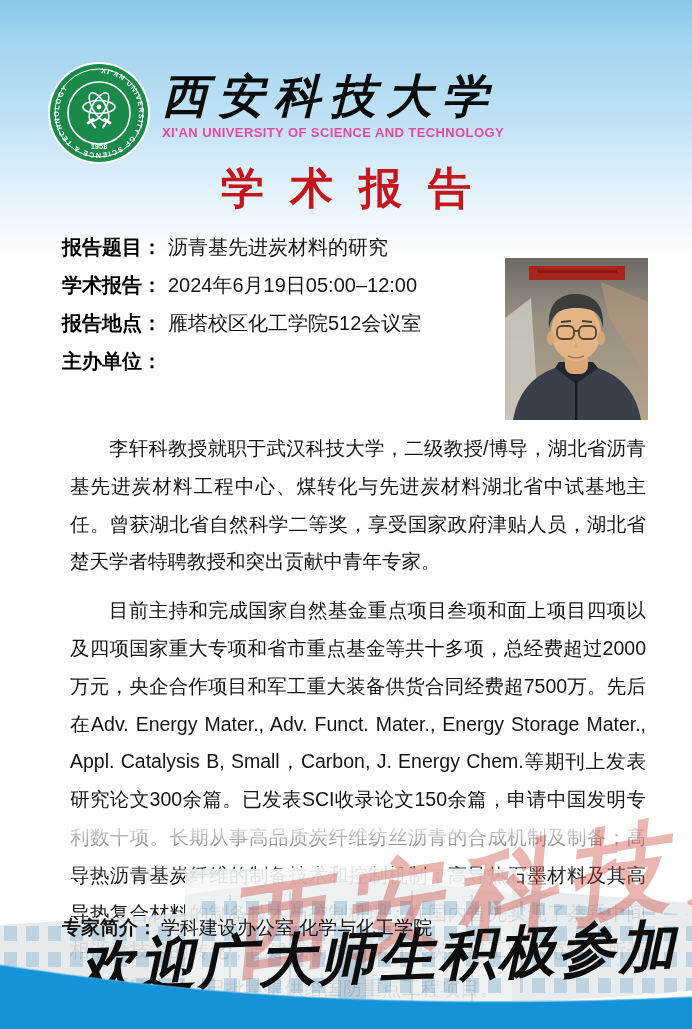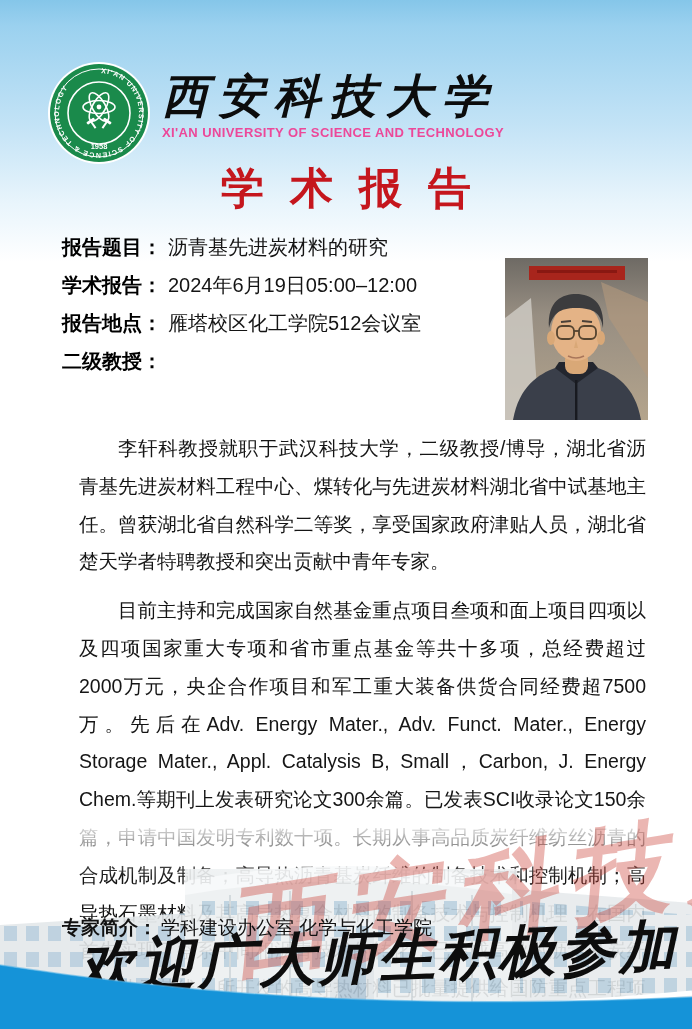--- a/index.html
+++ b/index.html
@@ -34,21 +34,21 @@
   .info-row{margin-bottom:16px; font-size:20px; line-height:22px; white-space:nowrap;}
   .info-row .lbl{font-weight:bold; color:#000;}
   .info-row .val{font-weight:normal; color:#141414; margin-left:6px;}
   
   .photo{position:absolute; left:505px; top:258px; width:143px; height:162px; overflow:hidden;}
   
   .bio{
     position:absolute; left:62px; top:430px; width:584px;
     font-size:19.5px; line-height:37.8px; text-align:justify; color:#151515;
   }
-  .bio p{margin:0 0 11px 17px; text-indent:2em;}
+  .bio p{margin:0 0 11px 8px; text-indent:2em;}
   
   .organizer{
     position:absolute; left:62px; top:917px; font-size:19px; line-height:22px; white-space:nowrap; z-index:4;
   }
   .organizer .lbl{font-weight:bold;}
   .organizer .val{margin-left:4px;}
   
   .building{position:absolute; left:0; bottom:0; width:692px; height:212px; z-index:1;}
   
   .watermark{
@@ -115,21 +115,21 @@
     <div class="info-row">
       <span class="lbl">报告题目：</span><span class="val">沥青基先进炭材料的研究</span>
     </div>
     <div class="info-row">
       <span class="lbl">学术报告：</span><span class="val">2024年6月19日05:00–12:00</span>
     </div>
     <div class="info-row">
       <span class="lbl">报告地点：</span><span class="val">雁塔校区化工学院512会议室</span>
     </div>
     <div class="info-row">
-      <span class="lbl">二级教授：</span>
+      <span class="lbl">主办单位：</span>
     </div>
   </div>
 
   <div class="photo">
     <svg width="143" height="162" viewBox="0 0 143 162">
       <defs>
         <linearGradient id="pbg" x1="0" y1="0" x2="0" y2="1">
           <stop offset="0" stop-color="#6e6a64"></stop>
           <stop offset="0.35" stop-color="#978e82"></stop>
           <stop offset="1" stop-color="#b4a48c"></stop>

